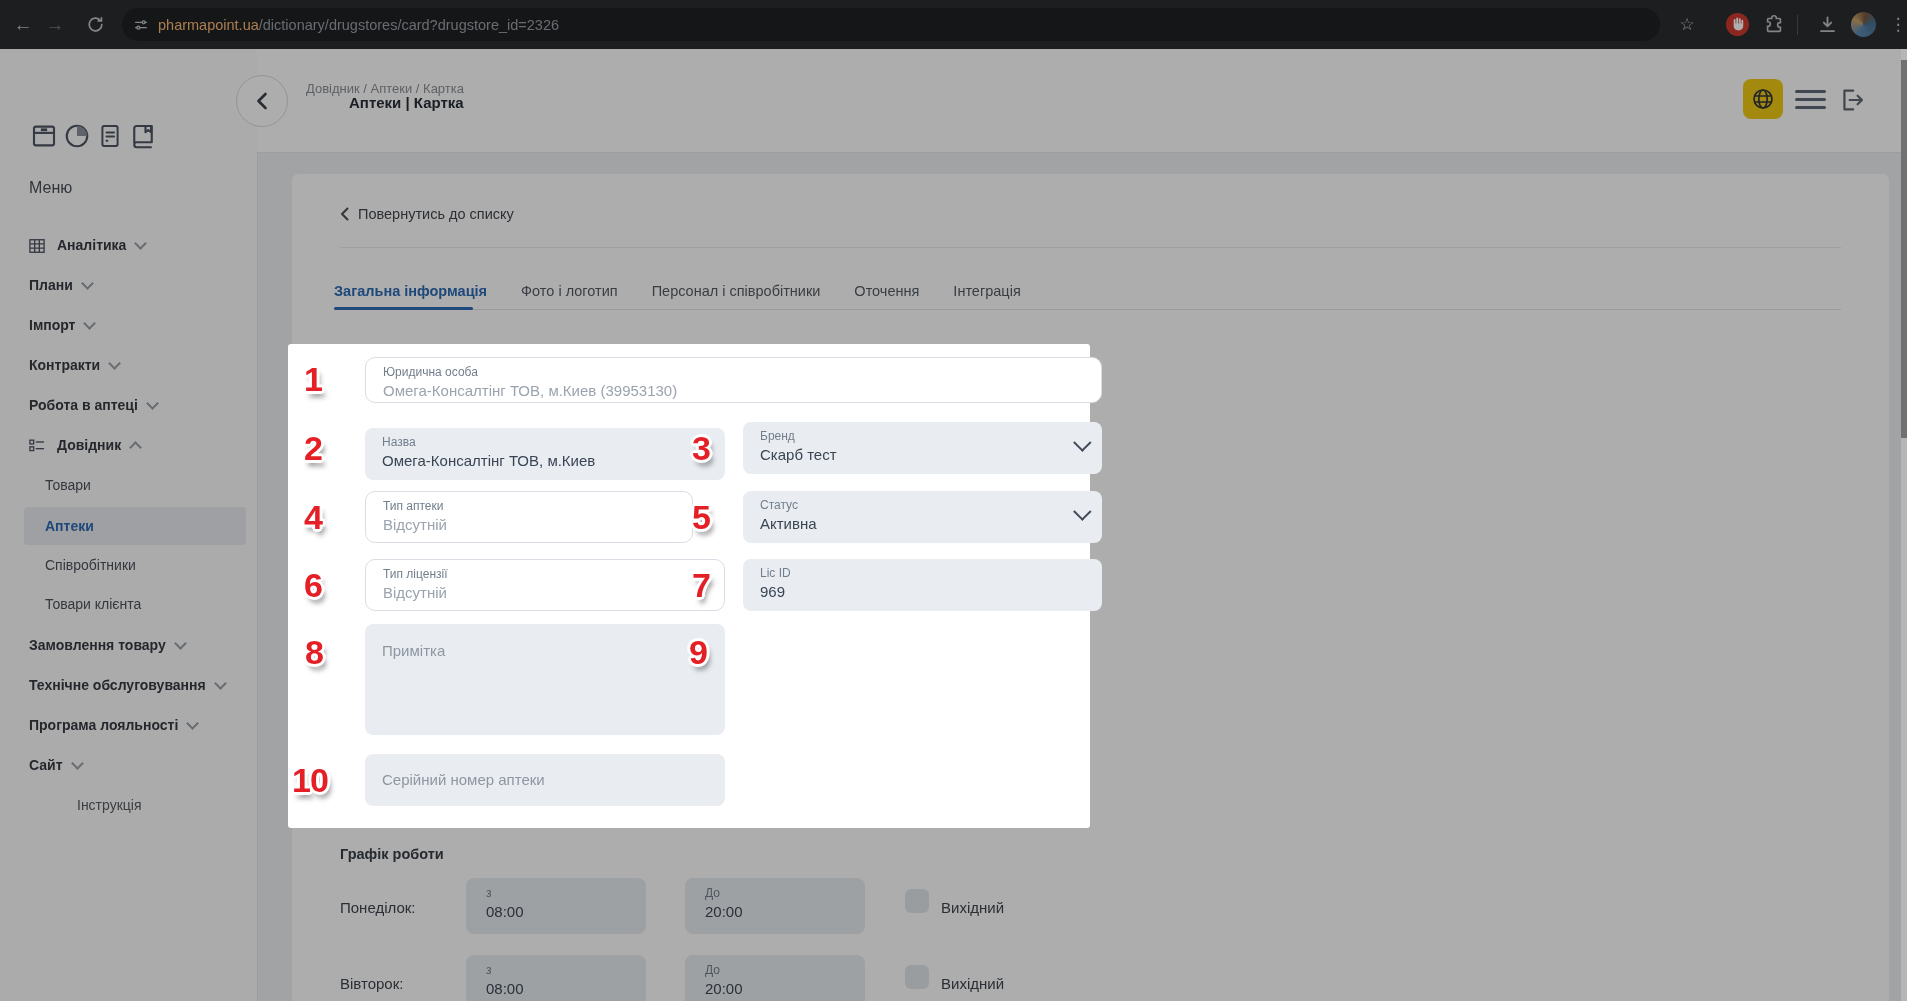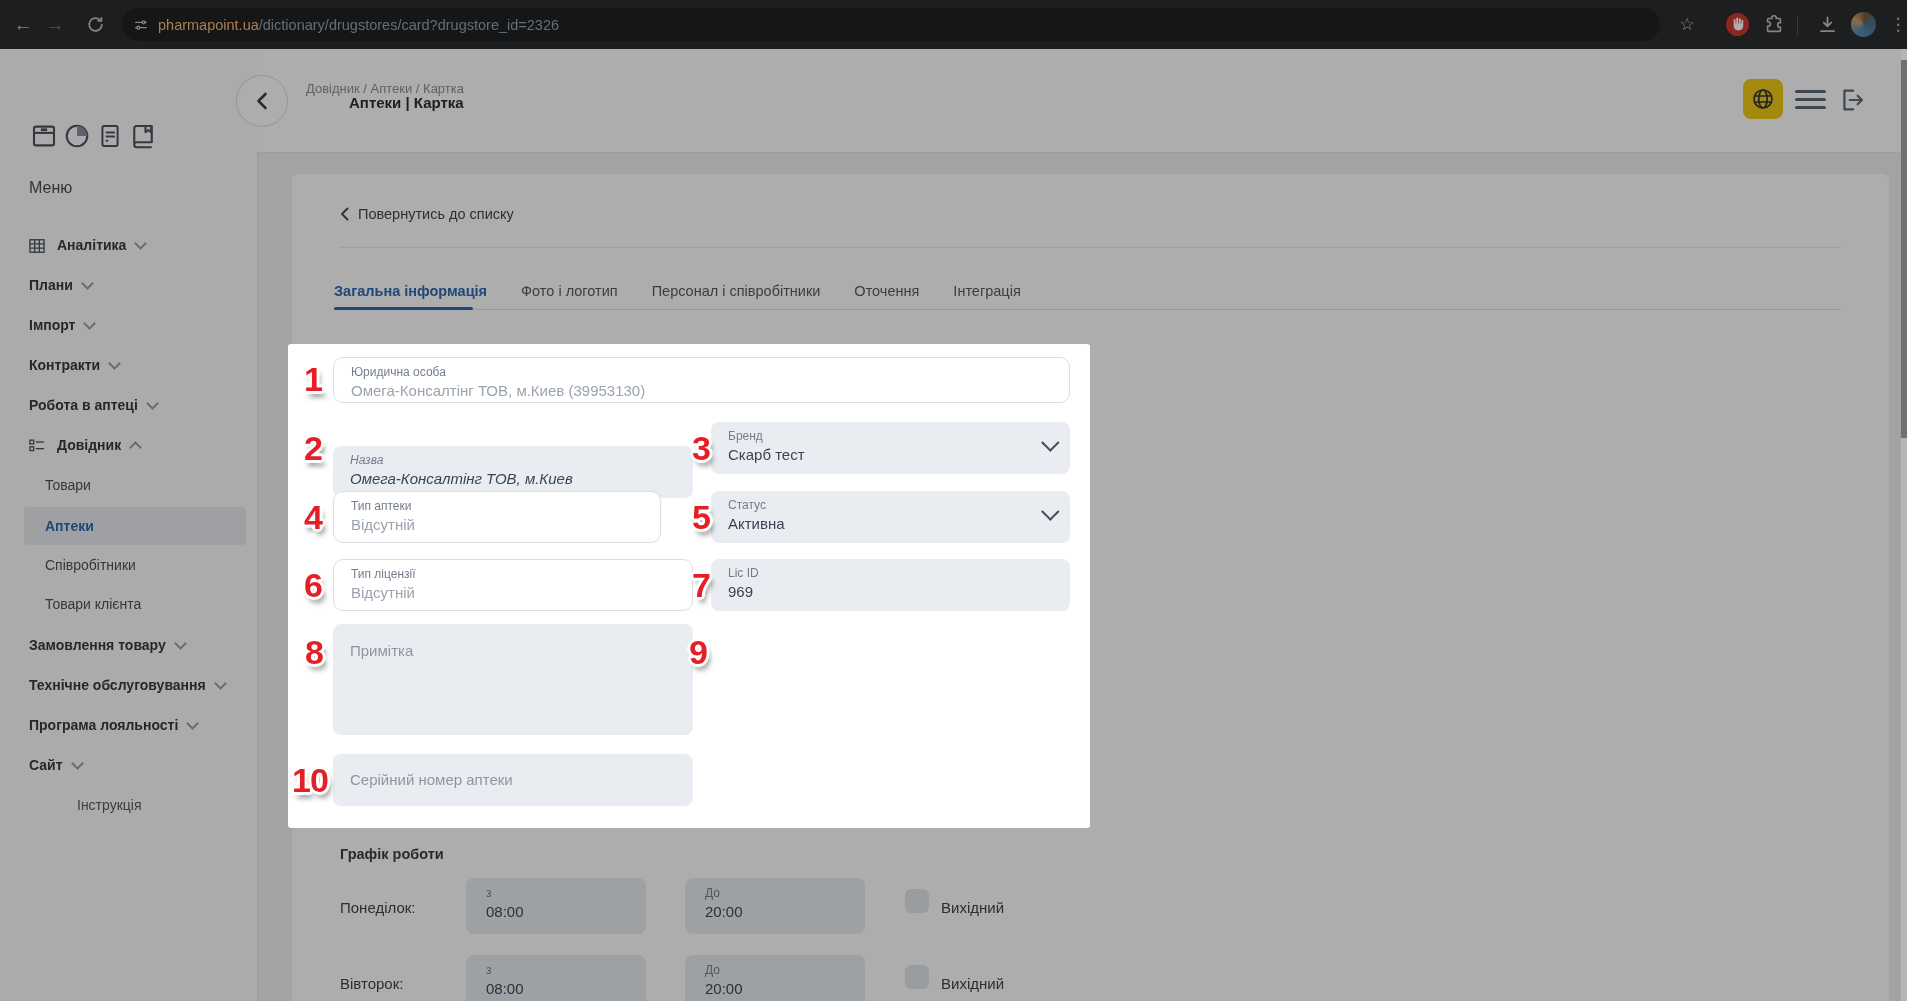--- a/index.html
+++ b/index.html
@@ -54,21 +54,21 @@
   .sched-box .lab{font-size:12px;color:#73808d;display:block;}
   .sched-box .val{font-size:15px;color:#3d4855;display:block;margin-top:3px;}
   .cb{width:24px;height:24px;border-radius:6px;background:#e4e8ec;}
   .cb-label{font-size:15px;color:#3f464e;}
   
   #dim{left:0;top:0;width:1907px;height:1001px;background:rgba(0,0,0,0.32);z-index:50;}
   #scrollbar-track{left:1901px;top:49px;width:6px;height:952px;background:#b5b6b8;z-index:60;}
   #scrollbar-thumb{left:1901px;top:60px;width:6px;height:378px;background:#6f7173;z-index:61;}
   #hlbox{left:288px;top:344px;width:802px;height:484px;background:#ffffff;border-radius:3px;z-index:60;}
   
-  .field{box-sizing:border-box;z-index:62;padding:7px 0 12px 17px;}
+  .field{box-sizing:border-box;z-index:62;padding:7px 0 12px 17px;margin-left:32px;}
   .field.filled{background:#e9edf2;border-radius:8px;}
   .field.outlined{background:#ffffff;border:1px solid #d9dee4;border-radius:10px;}
   .field .flabel{display:block;font-size:12px;color:#727e8c;}
   .field .fvalue{display:block;font-size:15px;color:#3a4553;margin-top:3px;}
   .field .fvalue.muted{color:#9aa3ae;}
   .field .ph{display:block;font-size:15px;color:#8d96a1;}
   .sel-chev{right:16px;top:50%;margin-top:-9px;position:absolute;width:11px;height:11px;
             border-right:2.2px solid #414b58;border-bottom:2.2px solid #414b58;transform:rotate(45deg) translateY(-4px);}
   .hl-num{z-index:70;transform:translate(-50%,-50%);font-size:34px;font-weight:800;color:#e41f25;letter-spacing:-1px;
     text-shadow:-2px -2px 0 #fff,2px -2px 0 #fff,-2px 2px 0 #fff,2px 2px 0 #fff,0 -3px 0 #fff,0 3px 0 #fff,-3px 0 0 #fff,3px 0 0 #fff,3px 6px 5px rgba(40,40,40,.5);}
@@ -251,21 +251,21 @@
   <div id="dim" class="abs"></div>
   <div id="scrollbar-track" class="abs"></div>
   <div id="scrollbar-thumb" class="abs"></div>
 
   <div id="hlbox" class="abs"></div>
 
   <div class="abs field outlined" style="left:333px;top:357px;width:737px;height:46px;">
     <span class="flabel">Юридична особа</span>
     <span class="fvalue muted">Омега-Консалтінг ТОВ, м.Киев (39953130)</span>
   </div>
-  <div class="abs field filled" style="left:333px;top:446px;width:360px;height:52px;font-style:italic;">
+  <div class="abs field filled" style="left:333px;top:428px;width:360px;height:52px;">
     <span class="flabel">Назва</span>
     <span class="fvalue">Омега-Консалтінг ТОВ, м.Киев</span>
   </div>
   <div class="abs field filled" style="left:711px;top:422px;width:359px;height:52px;">
     <span class="flabel">Бренд</span>
     <span class="fvalue">Скарб тест</span>
     <span class="sel-chev"></span>
   </div>
   <div class="abs field outlined" style="left:333px;top:491px;width:328px;height:52px;">
     <span class="flabel">Тип аптеки</span>

